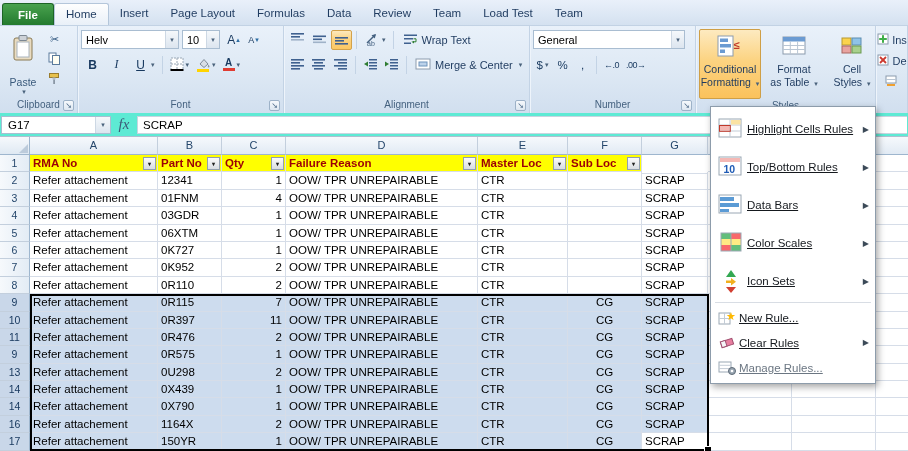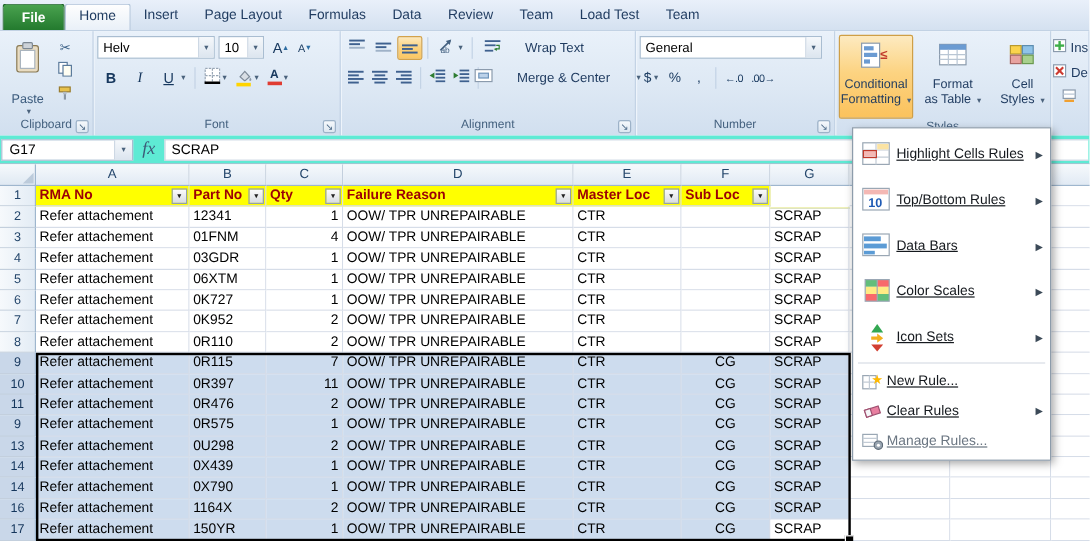--- a/index.html
+++ b/index.html
@@ -59,21 +59,21 @@
   .g-font { width:206px; }
   .biu { font-size:12px; width:17px; text-align:center; color:#17385e; }
   .b { font-weight:bold; } .i { font-style:italic; font-family:"Liberation Serif",serif; } .u { text-decoration:underline; }
   .stack { display:flex; flex-direction:column; align-items:center; line-height:9px; }
   .stack .bar { width:12px; height:3px; margin-top:1px; }
   .gf { font-size:12px; color:#17385e; } .gfs { font-size:9px; color:#17385e; }
   .gf-arr { font-size:7px; color:#2d6da3; margin-left:1px; }
 
   
   .g-align { width:246px; }
-  .icon-txt-btn { display:flex; align-items:center; gap:20px; padding:0 4px; height:20px; font-size:11px; color:#1e3a5f; white-space:nowrap; }
+  .icon-txt-btn { display:flex; align-items:center; gap:4px; padding:0 4px; height:20px; font-size:11px; color:#1e3a5f; white-space:nowrap; }
 
   
   .g-number { width:166px; }
   .numsym { font-size:11.5px; color:#17385e; }
   .decbtn { font-size:9px; color:#17385e; letter-spacing:-0.5px; }
 
   
   .g-styles { width:180px; }
   .g-styles .g-content { display:flex; gap:2px; }
 

